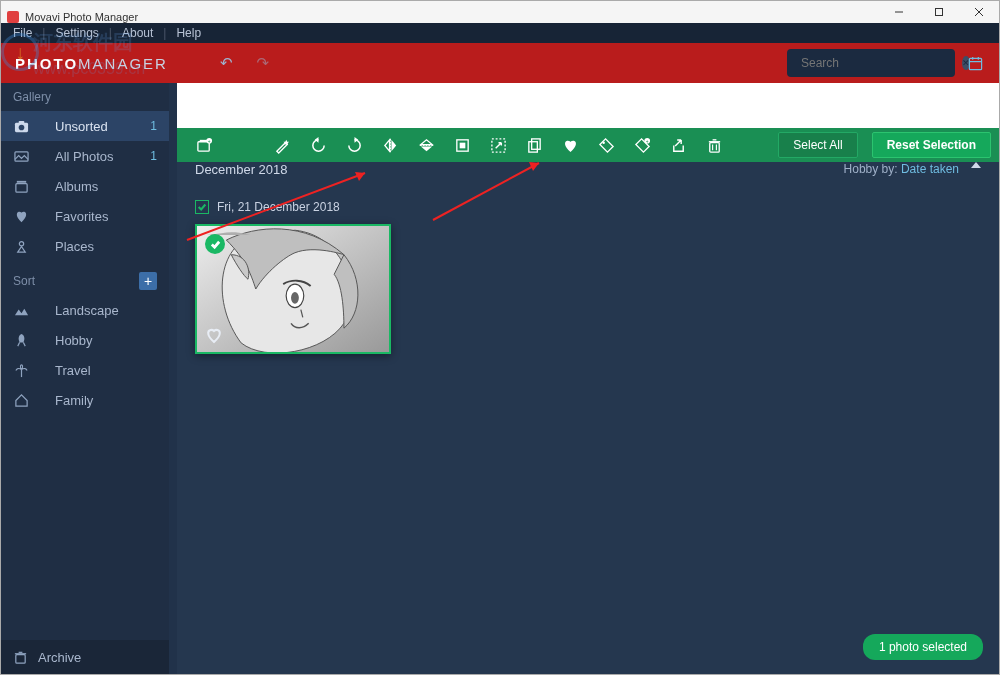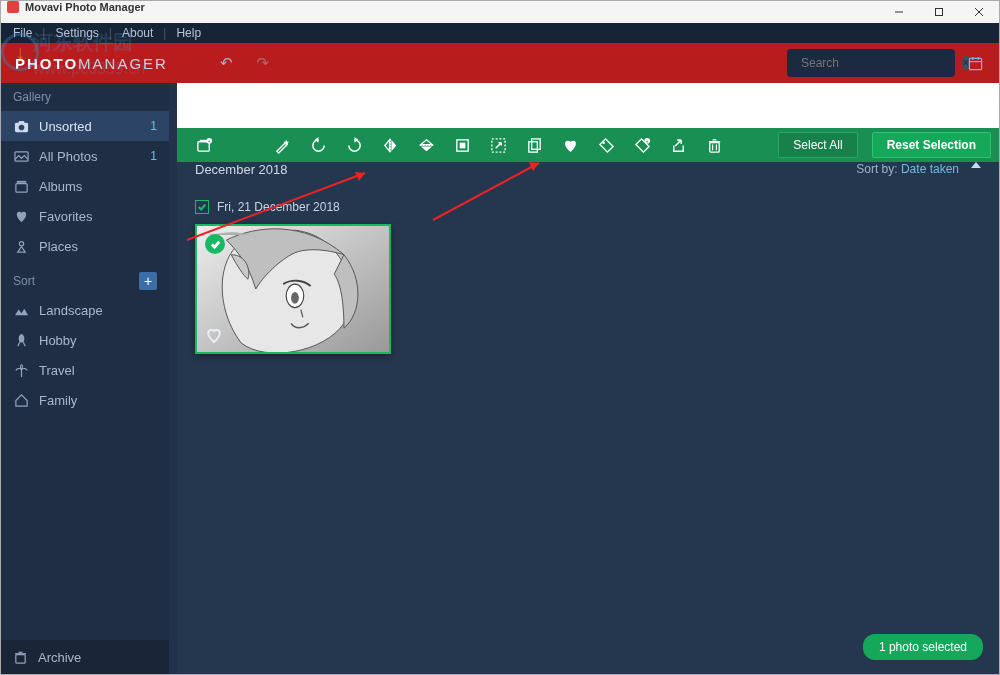--- a/index.html
+++ b/index.html
@@ -1,21 +1,21 @@
 <!DOCTYPE html>
 <html><head>
 <meta charset="utf-8">
 <style>
 * { margin: 0; padding: 0; box-sizing: border-box; font-family: "Segoe UI", Arial, sans-serif; }
 html, body { width: 1000px; height: 675px; overflow: hidden; }
 
 .window { width: 1000px; height: 675px; background: #fff; display: flex; flex-direction: column; border: 1px solid #aaa; }
 
 
-.titlebar { height: 22px; background: #f5f5f5; display: flex; align-items: flex-start; padding-left: 6px; font-size: 11px; color: #333; font-weight: bold; }
+.titlebar { height: 22px; background: #f5f5f5; display: flex; align-items: flex-end; padding-left: 6px; font-size: 11px; color: #333; }
 .titlebar .app-icon { width: 12px; height: 12px; background: #e04040; border-radius: 2px; margin-right: 6px; }
 .titlebar .spacer { flex: 1; }
 .titlebar .win-btn { width: 40px; height: 22px; display: flex; align-items: center; justify-content: center; font-size: 11px; color: #333; cursor: default; }
 .titlebar .win-btn svg { width: 10px; height: 10px; }
 
 
 .menubar { height: 20px; background: #172436; display: flex; align-items: center; padding-left: 6px; font-size: 12px; color: #b7c2d4; gap: 4px; position: relative; }
 .menubar .menu-item { padding: 0 6px; cursor: default; }
 .menubar .sep { color: #4a5568; }
 
@@ -33,21 +33,21 @@
 .cal-btn { width: 28px; height: 28px; display: flex; align-items: center; justify-content: center; margin-left: 6px; }
 .cal-btn svg { width: 15px; height: 15px; fill: #6fbce0; }
 
 
 .content { flex: 1; display: flex; min-height: 0; }
 
 
 .sidebar { width: 168px; background: #1f2e44; color: #a9b7cd; display: flex; flex-direction: column; font-size: 13px; }
 .side-header { height: 28px; display: flex; align-items: center; padding: 0 12px; color: #7d8ea8; font-size: 12px; }
 .side-header .plus { margin-left: auto; width: 18px; height: 18px; background: #3c6ea8; color: #fff; display: flex; align-items: center; justify-content: center; font-size: 14px; border-radius: 2px; }
-.side-item { height: 30px; display: flex; align-items: center; padding: 0 12px; gap: 10px; cursor: default; }
+.side-item { height: 30px; display: flex; align-items: center; padding: 0 12px; gap: 26px; cursor: default; }
 .side-item.active { background: #2c4466; color: #d9e2f0; }
 .side-item .ic { width: 16px; height: 16px; display: flex; align-items: center; justify-content: center; }
 .side-item .ic svg { width: 15px; height: 15px; fill: #8fa3bf; }
 .side-item.active .ic svg { fill: #cdd9ec; }
 .side-item .cnt { margin-left: auto; color: #6fbce0; font-size: 12px; }
 .sidebar .grow { flex: 1; }
 .archive { height: 34px; background: #1a2638; display: flex; align-items: center; padding: 0 12px; gap: 10px; }
 .archive svg { width: 15px; height: 15px; fill: #8fa3bf; }
 
 
@@ -376,21 +376,21 @@
             <span>Select All</span>
           </div>
         <div class="tbtn reset">
             <span>Reset Selection</span>
           </div>
       </div>
 
       <div class="datehdr">
         <span>December 2018</span>
         <span class="sortby">
-          <span>Sort by: </span><span class="link">Date taken</span>
+          <span>Hobby by: </span><span class="link">Date taken</span>
         </span>
         <span class="tri"></span>
       </div>
 
       <div class="group">
         <div class="grp-title">
           <span class="chk">
               <svg viewBox="0 0 12 12">
                 <polyline points="2,6 5,9 10,3"></polyline>
               </svg>

